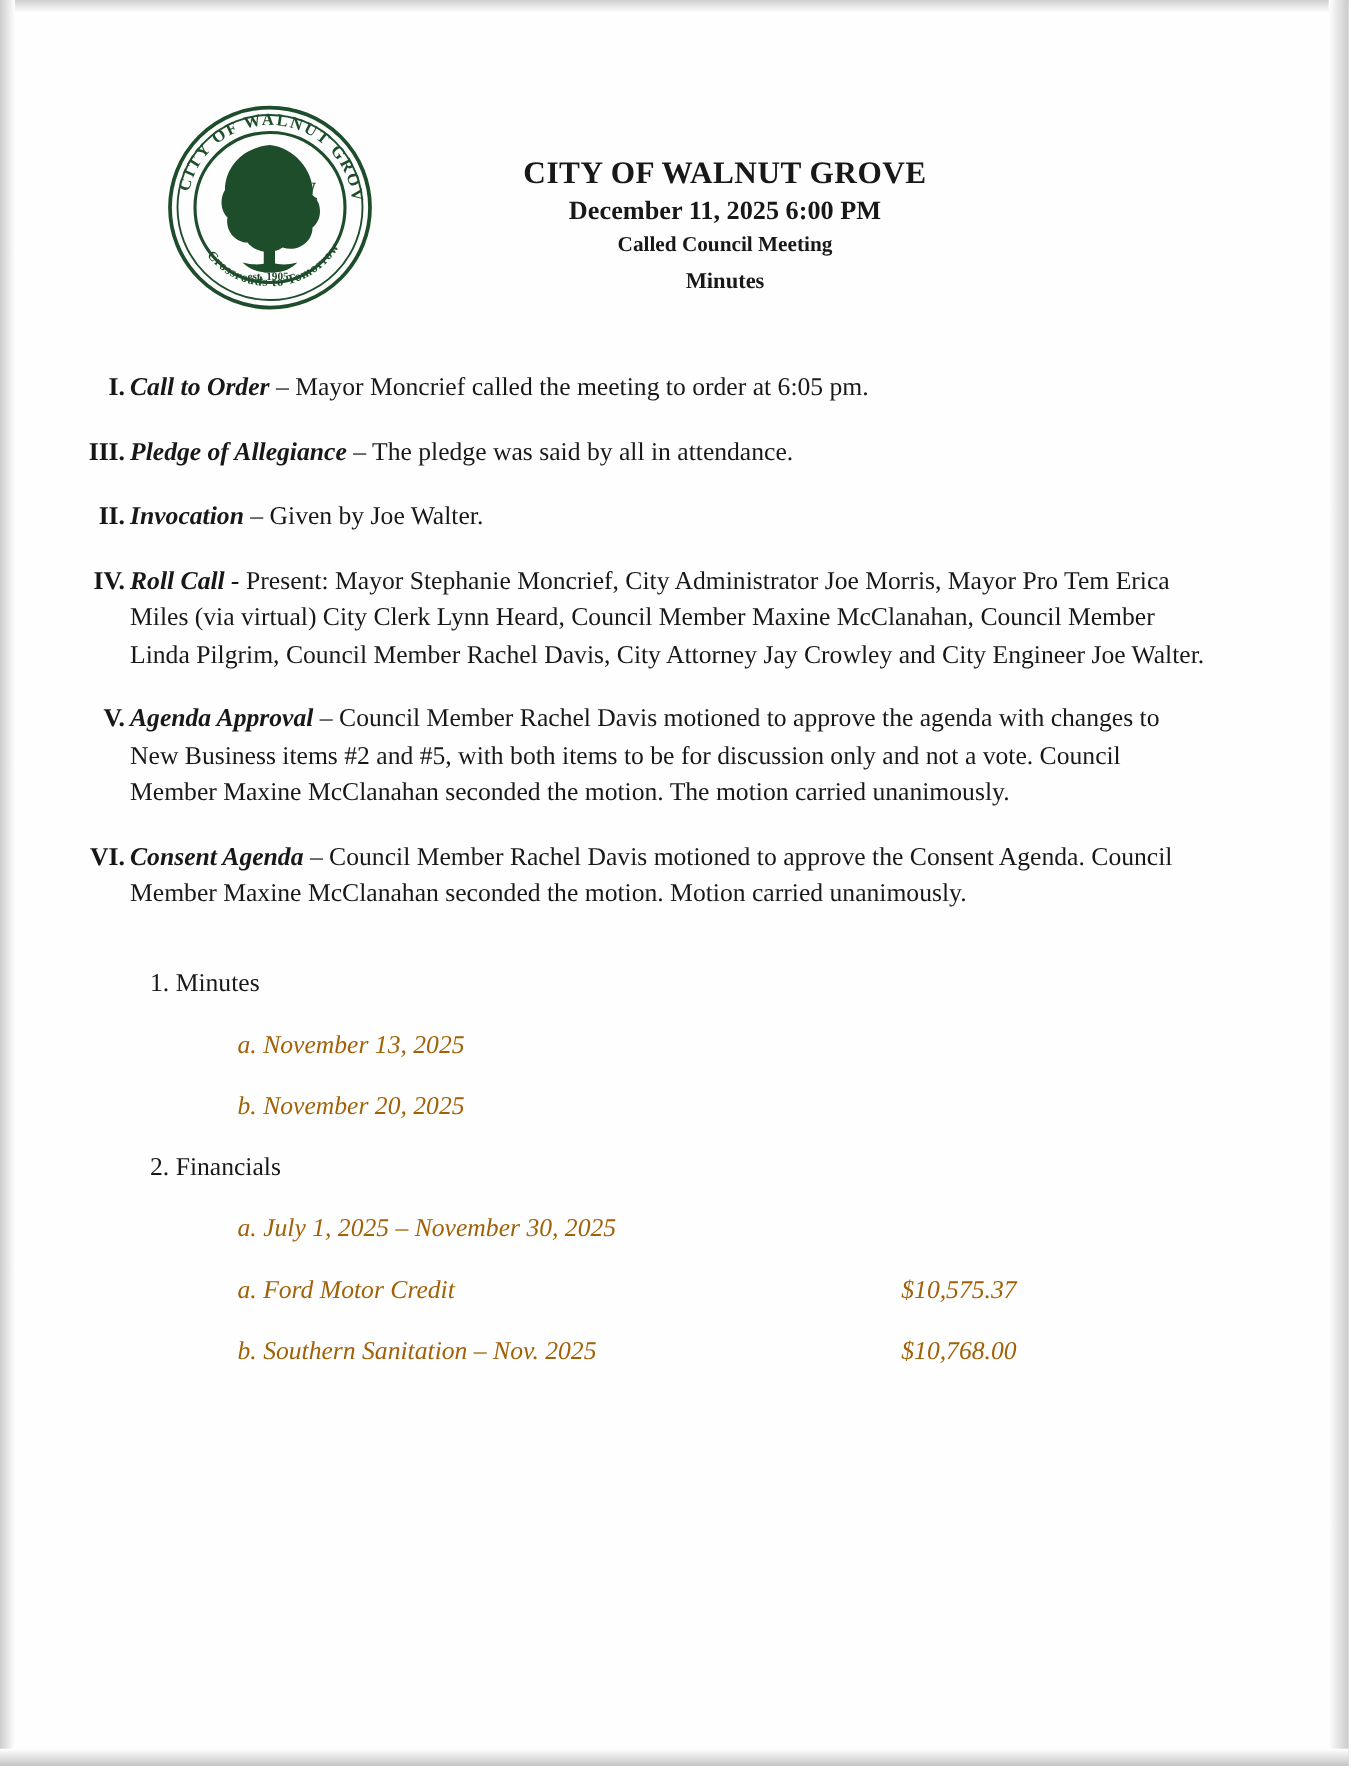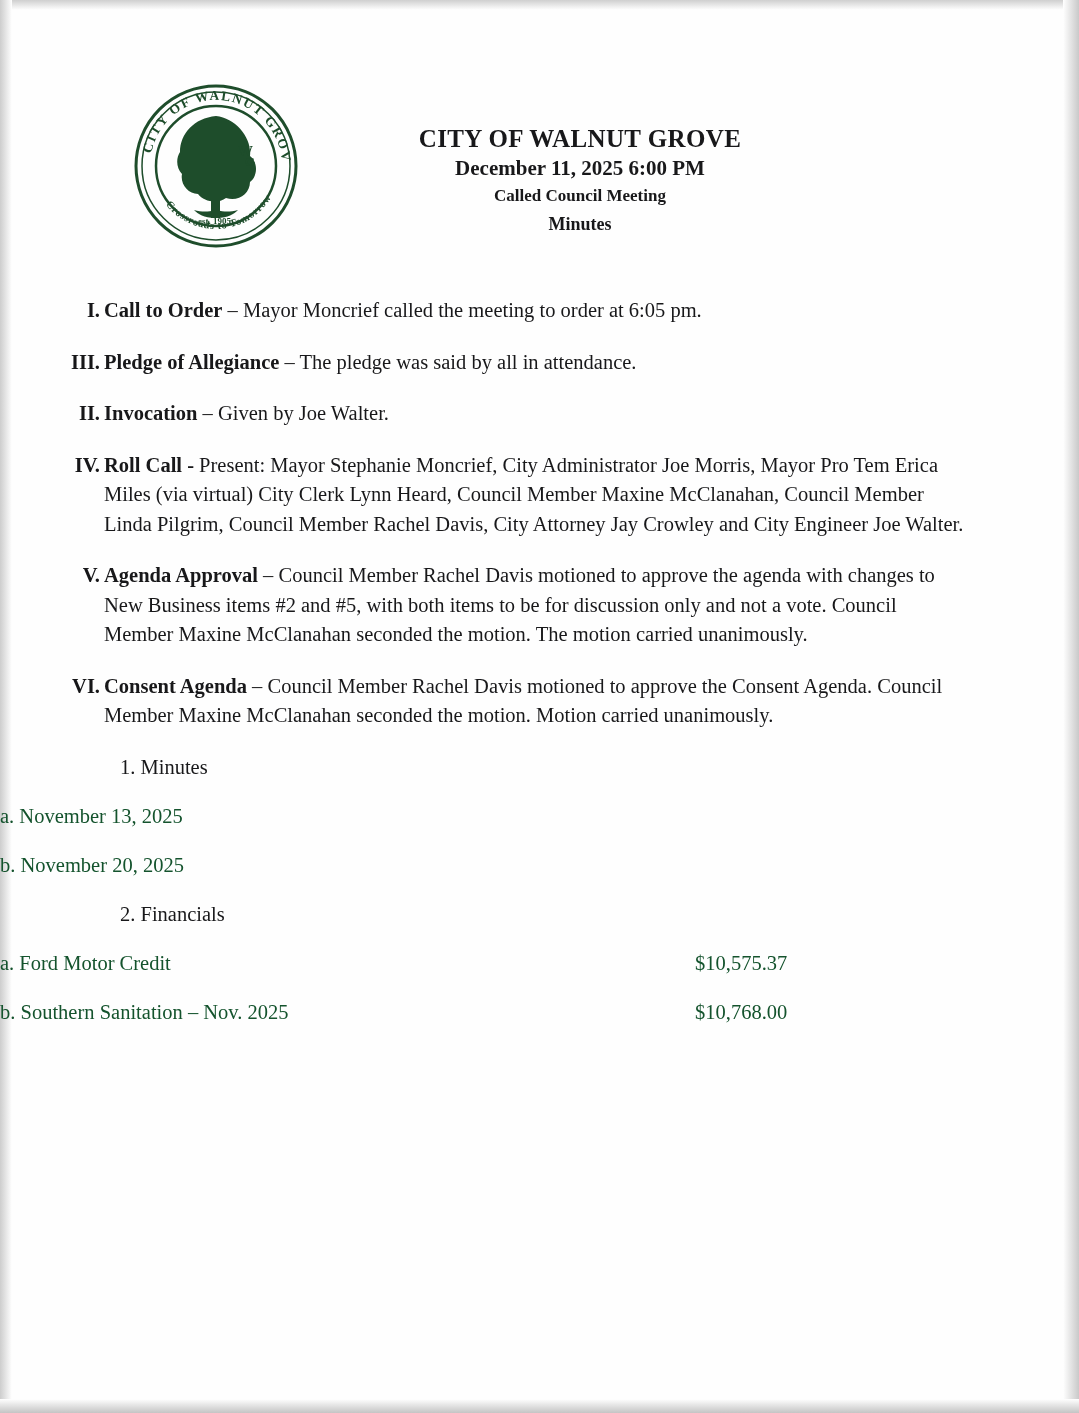--- a/index.html
+++ b/index.html
@@ -95,43 +95,45 @@
     font-size: 20.5px;
     color: #161618;
     line-height: 29px;
   }
   .item-body {
     font-size: 20.5px;
     line-height: 29.5px;
     color: #18181a;
     text-align: left;
   }
-  .item-body b { font-weight: bold; }
+  .item-body b { font-weight: bold; font-style: italic; }
 
   .sub1 {
     padding-left: 120px;
     font-size: 20.5px;
     line-height: 29px;
     color: #18181a;
     margin-bottom: 20px;
   }
   .sub2 {
+    padding-left: 190px;
     font-size: 20.5px;
     line-height: 29px;
-    color: #14532d;
+    color: #a16207;
     margin-bottom: 20px;
     position: relative;
+    font-style: italic;
   }
   .sub2 .amount {
     position: absolute;
-    left: 695px;
+    left: 721px;
     top: 0;
     text-align: right;
   }
-  .gap-after { margin-bottom: 22px; }
+  .gap-after { margin-bottom: 42px; }
 </style>
 </head>
 <body>
 
 <div class="page">
   <div class="page-inner">
 
     <div class="scan-edge-top"></div>
     <div class="scan-edge-left"></div>
     <div class="scan-edge-right"></div>
@@ -203,20 +205,21 @@
       <div class="item gap-after">
         <div class="numeral">VI.</div>
         <div class="item-body"><b>Consent Agenda</b><span> – Council Member Rachel Davis motioned to approve the Consent Agenda. Council Member Maxine McClanahan seconded the motion. Motion carried unanimously.</span></div>
       </div>
 
       <div class="sub1">1. Minutes</div>
       <div class="sub2"><span>a. November 13, 2025</span></div>
       <div class="sub2"><span>b. November 20, 2025</span></div>
 
       <div class="sub1">2. Financials</div>
+      <div class="sub2"><span>a. July 1, 2025 – November 30, 2025</span></div>
 
       <div class="sub2">
         <span>a. Ford Motor Credit</span>
         <span class="amount">$10,575.37</span>
       </div>
       <div class="sub2">
         <span>b. Southern Sanitation – Nov. 2025</span>
         <span class="amount">$10,768.00</span>
       </div>
 

